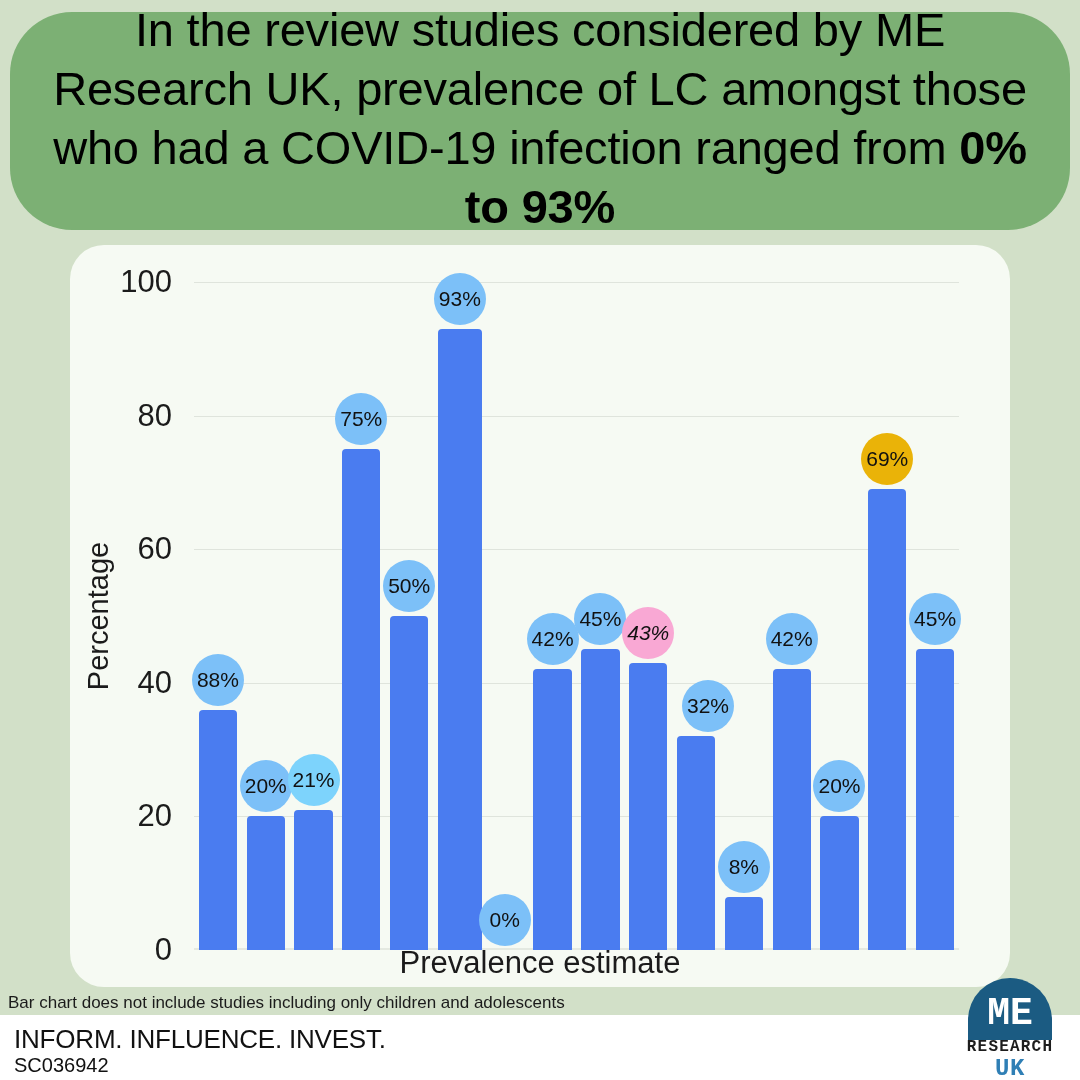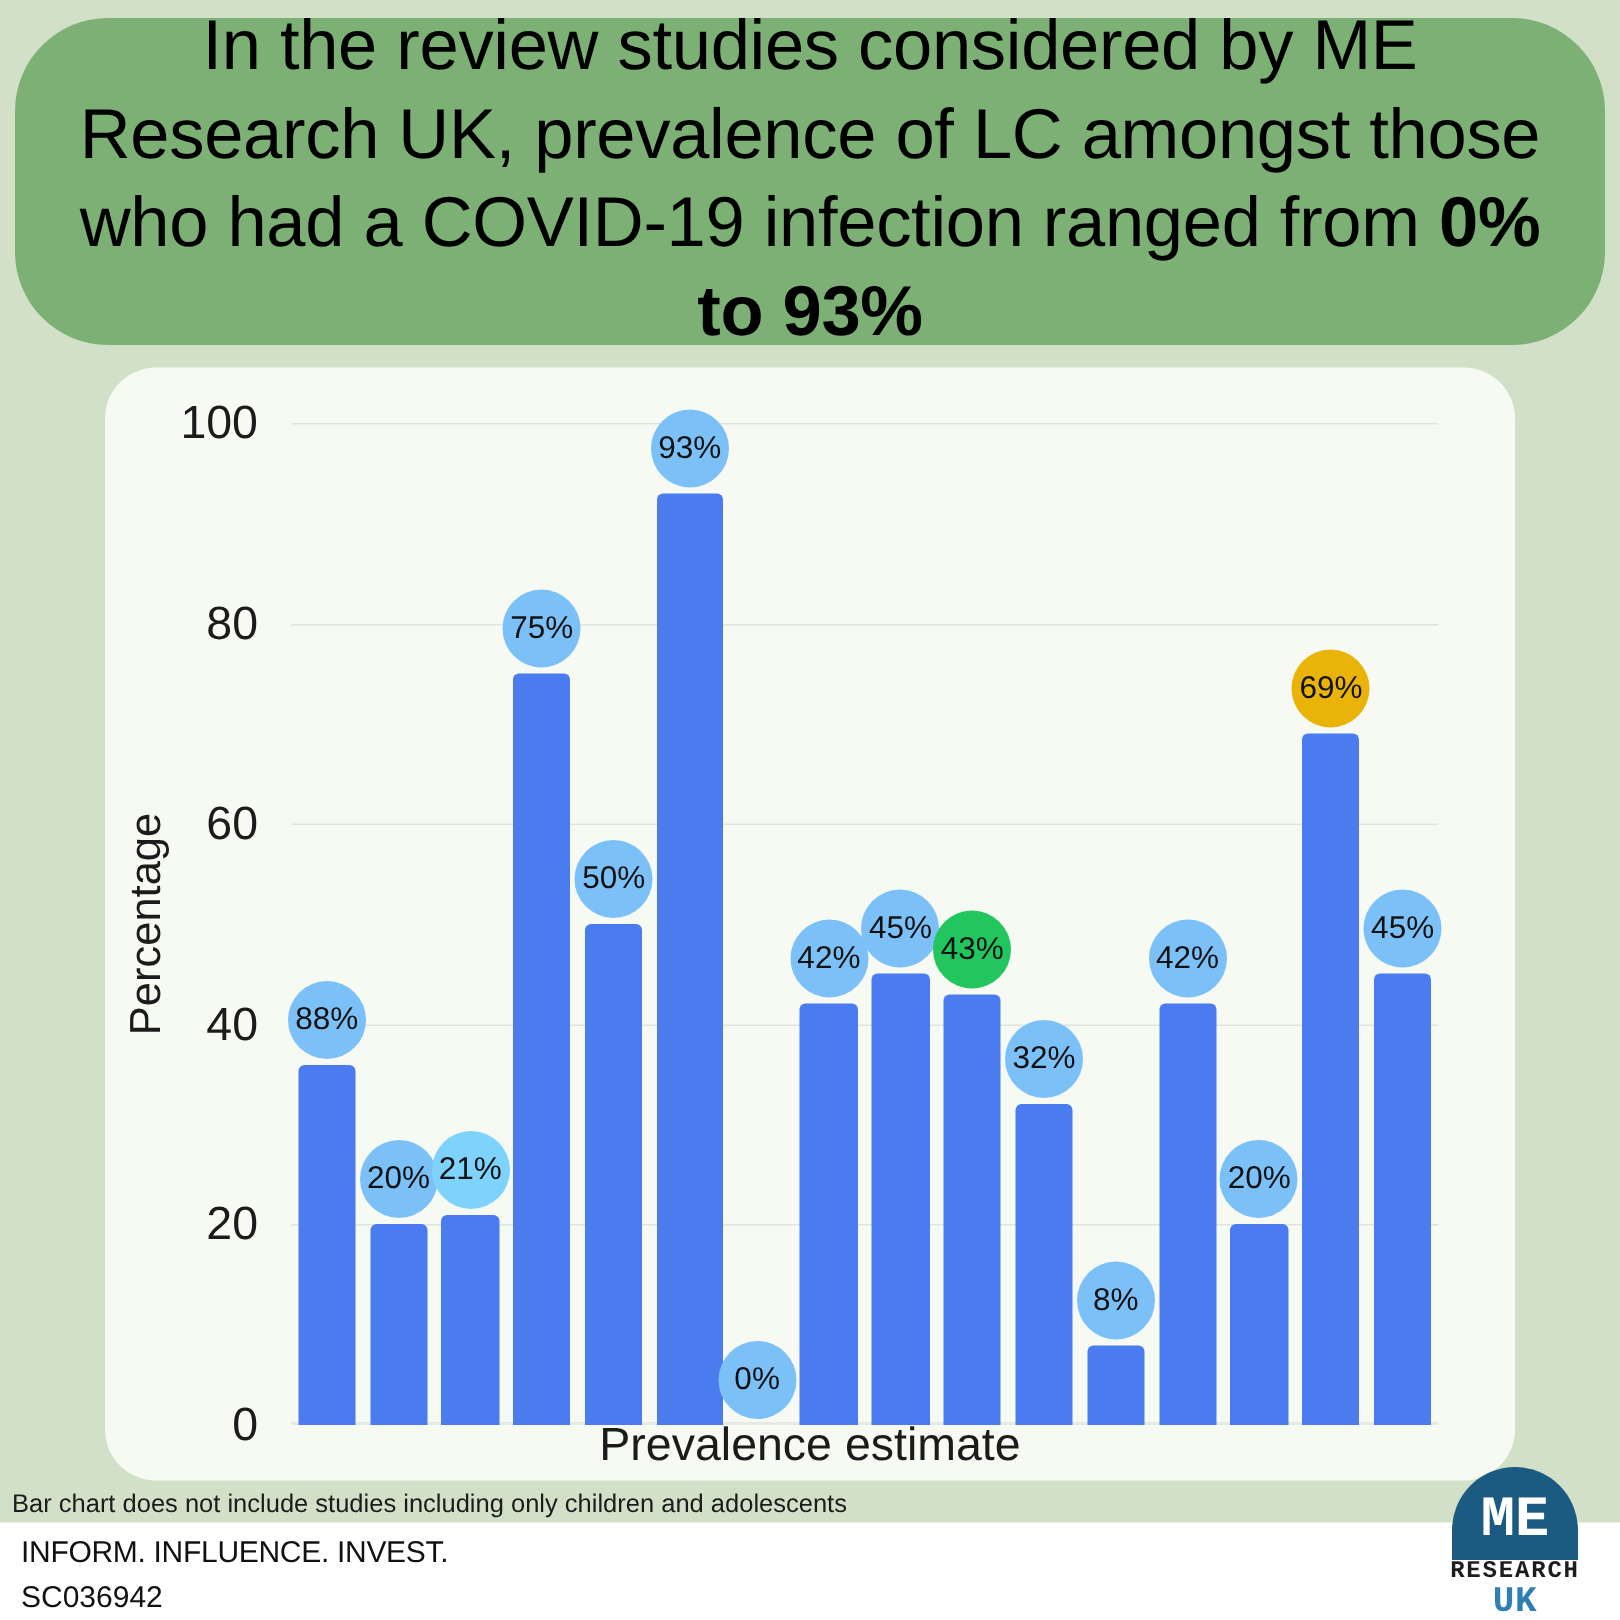--- a/index.html
+++ b/index.html
@@ -171,21 +171,21 @@
     bottom: 0;
     width: 1080px;
     height: 65px;
     background: #ffffff;
   }
 
   #footer-tagline {
     position: absolute;
     left: 14px;
     top: 1024px;
-    font-size: 20px;
+    font-size: 26px;
     color: #111111;
     letter-spacing: -0.2px;
   }
 
   #footer-regno {
     position: absolute;
     left: 14px;
     top: 1054px;
     font-size: 20px;
     color: #111111;
@@ -302,25 +302,25 @@
         <div class="bar-slot" style="left: 339.469px; width: 38.25px;">
           <div class="bar" style="height: 280.56px; background: rgb(74, 124, 240);"></div>
           <div class="bubble" style="background: rgb(124, 192, 248); color: rgb(17, 17, 17); bottom: 284.56px;">42%</div>
         </div>
         <div class="bar-slot" style="left: 387.281px; width: 38.25px;">
           <div class="bar" style="height: 300.6px; background: rgb(74, 124, 240);"></div>
           <div class="bubble" style="background: rgb(124, 192, 248); color: rgb(17, 17, 17); bottom: 304.6px;">45%</div>
         </div>
         <div class="bar-slot" style="left: 435.094px; width: 38.25px;">
           <div class="bar" style="height: 287.24px; background: rgb(74, 124, 240);"></div>
-          <div class="bubble" style="background: #22c55e; color: rgb(17, 17, 17); bottom: 291.24px;">43%</div>
+          <div class="bubble" style="background: #f9a8d4; color: rgb(17, 17, 17); bottom: 291.24px; font-style: italic;">43%</div>
         </div>
         <div class="bar-slot" style="left: 482.906px; width: 38.25px;">
           <div class="bar" style="height: 213.76px; background: rgb(74, 124, 240);"></div>
-          <div class="bubble" style="background: rgb(124, 192, 248); color: rgb(17, 17, 17); bottom: 217.76px;">32%</div>
+          <div class="bubble" style="background: rgb(124, 192, 248); color: rgb(17, 17, 17); bottom: 217.76px; margin-left: 12px;">32%</div>
         </div>
         <div class="bar-slot" style="left: 530.719px; width: 38.25px;">
           <div class="bar" style="height: 53.44px; background: rgb(74, 124, 240);"></div>
           <div class="bubble" style="background: rgb(124, 192, 248); color: rgb(17, 17, 17); bottom: 57.44px;">8%</div>
         </div>
         <div class="bar-slot" style="left: 578.531px; width: 38.25px;">
           <div class="bar" style="height: 280.56px; background: rgb(74, 124, 240);"></div>
           <div class="bubble" style="background: rgb(124, 192, 248); color: rgb(17, 17, 17); bottom: 284.56px;">42%</div>
         </div>
         <div class="bar-slot" style="left: 626.344px; width: 38.25px;">

